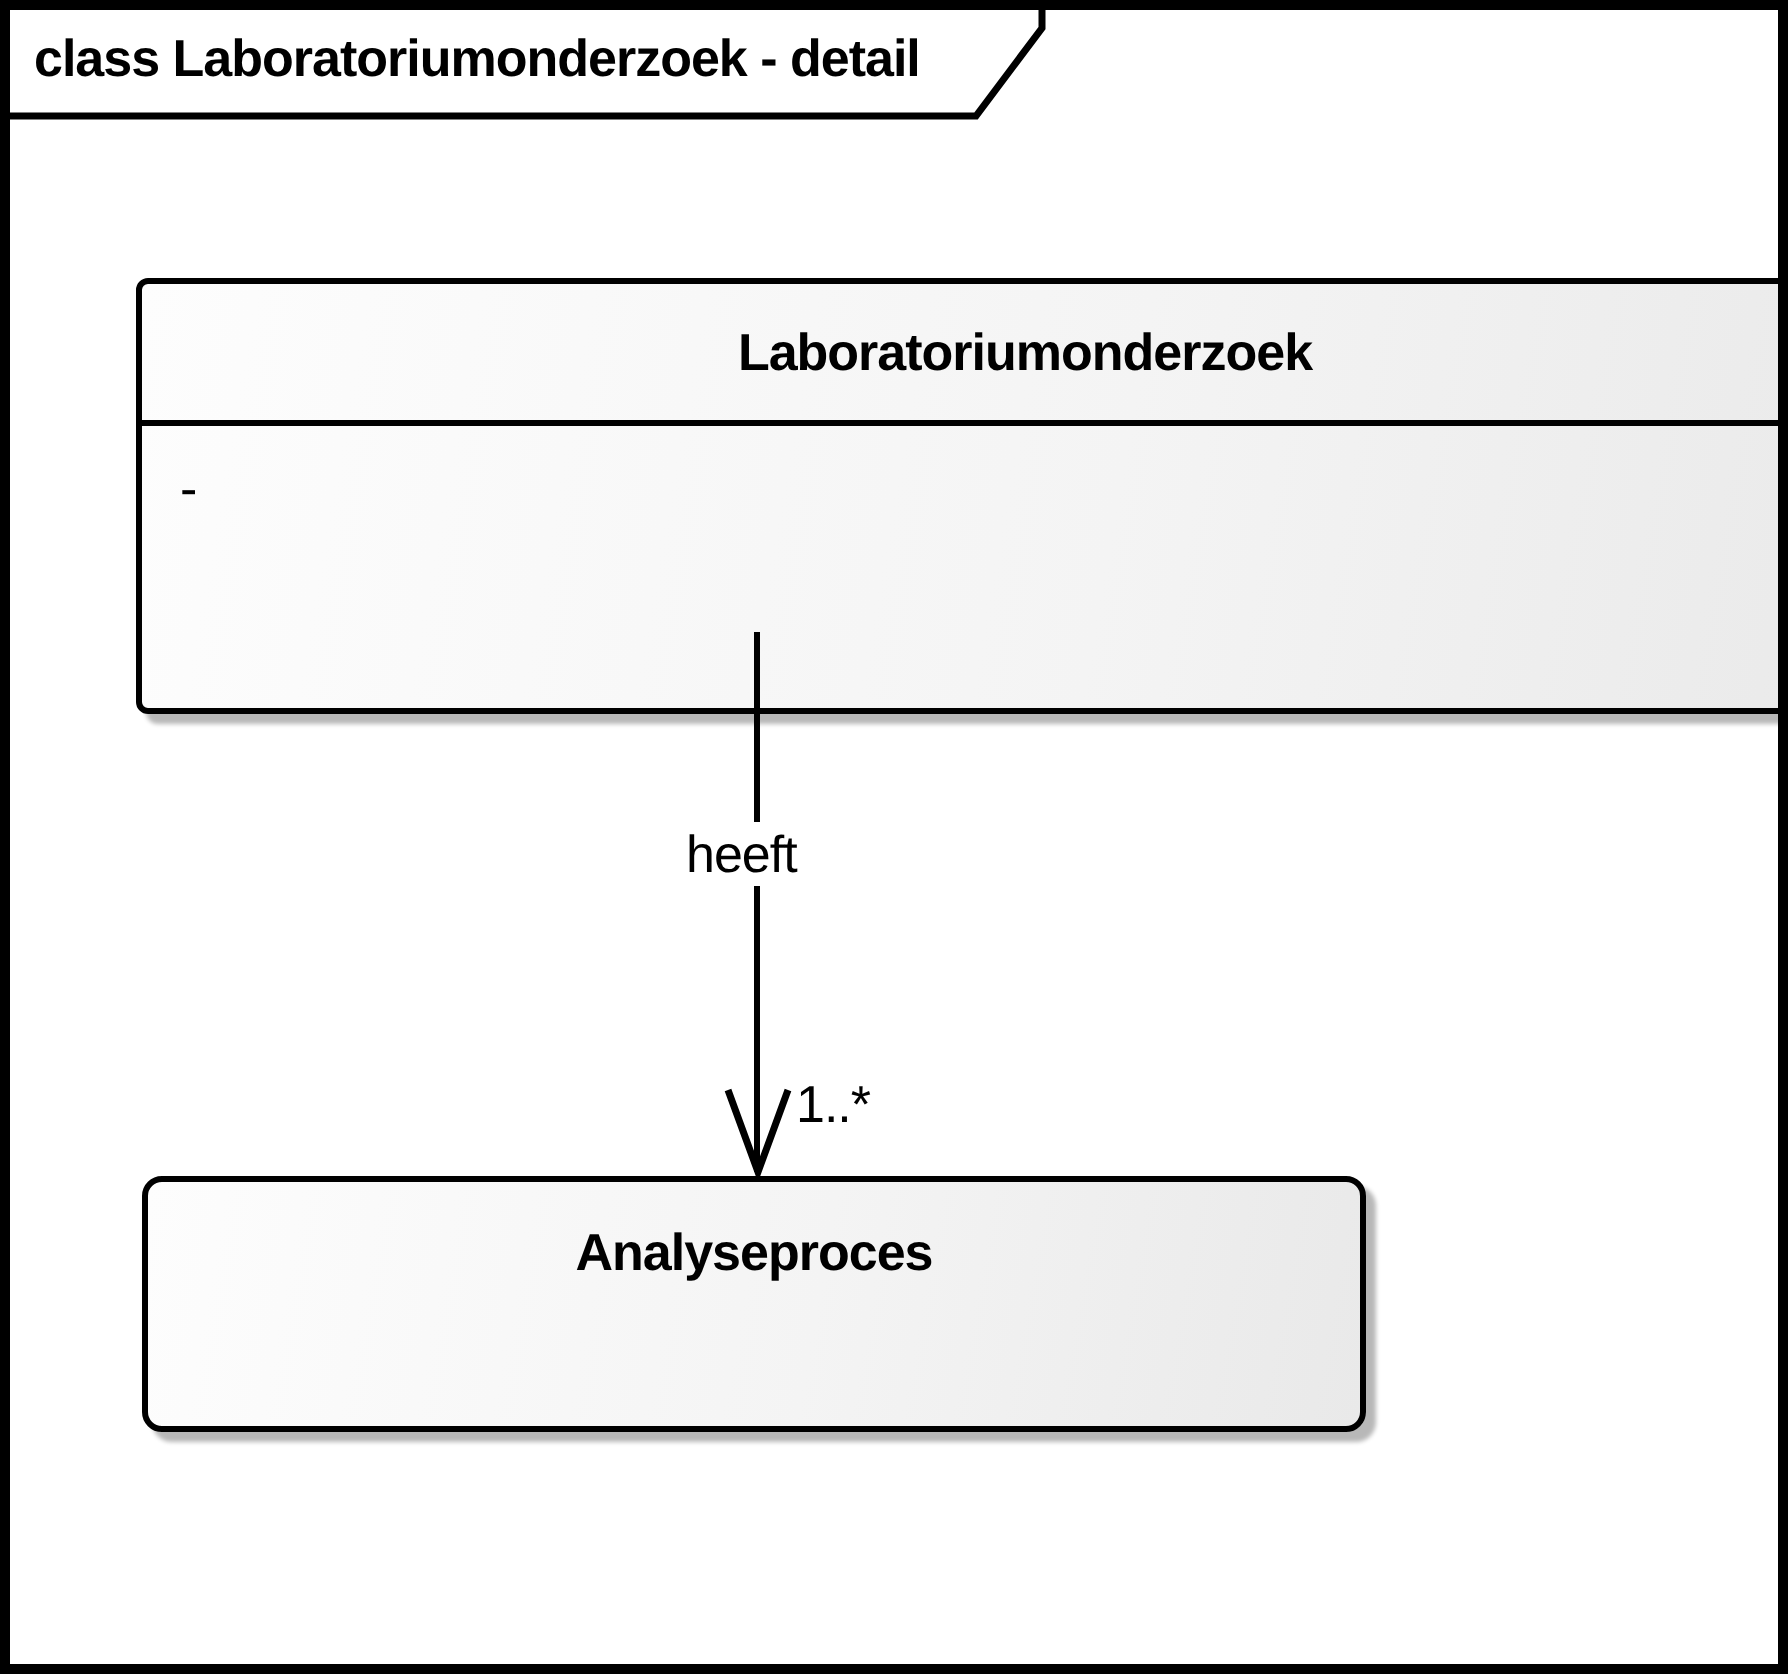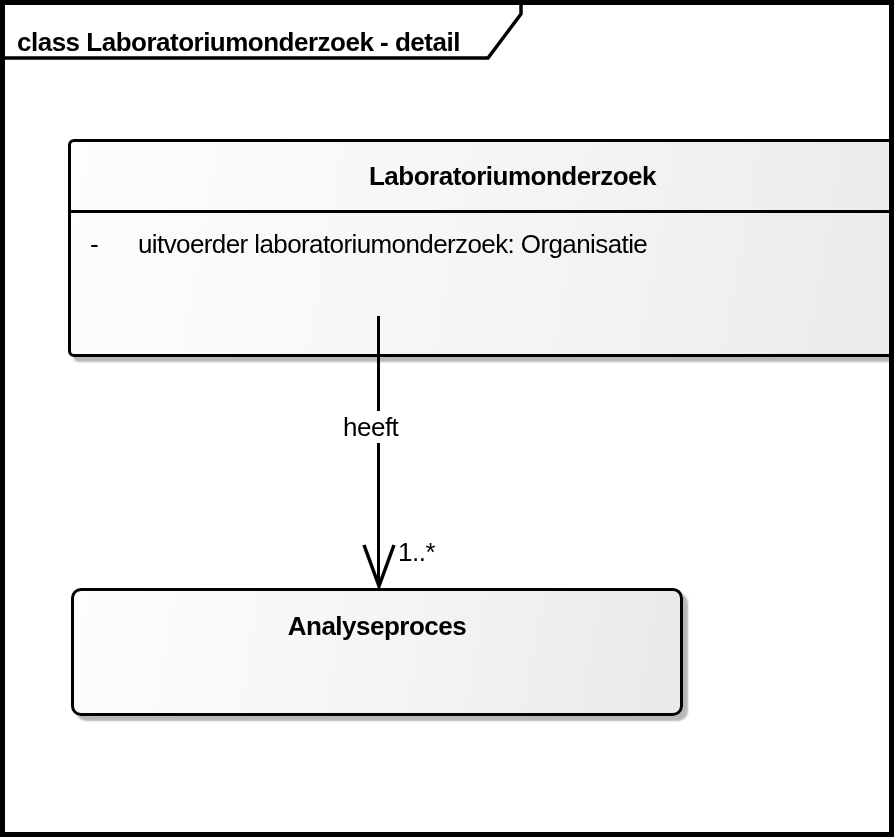--- a/index.html
+++ b/index.html
@@ -24,21 +24,21 @@
   }
   
   .tab-shape {
     position: absolute;
     left: 0;
     top: 0;
   }
   .tab-label {
     position: absolute;
     left: 17px;
-    top: 17px;
+    top: 4px;
     height: 50px;
     display: flex;
     align-items: center;
     font-size: 26px;
     font-weight: bold;
     letter-spacing: -0.5px;
     white-space: nowrap;
   }
   
   .uml-class {
@@ -118,21 +118,20 @@
 
   <svg class="tab-shape" width="540" height="70" viewBox="0 0 540 70">
     <path d="M 2 2 H 521 V 14 L 488 58 H 2 Z" fill="#ffffff" stroke="#000000" stroke-width="3.5"></path>
   </svg>
   <div class="tab-label">class Laboratoriumonderzoek - detail</div>
 
   <div class="uml-class class-rect" style="left:68px; top:96px; width:889px; height:218px;margin-top:43px;">
     <div class="class-header">Laboratoriumonderzoek</div>
     <div class="attr-row">
       <span class="attr-vis">-</span>
-      <span class="attr-text">uitvoerder laboratoriumonderzoek: Organisatie</span>
     </div>
   </div>
 
   <div class="assoc-line"></div>
 
   <div class="assoc-name">heeft</div>
 
   <svg class="arrowhead" width="38" height="48" viewBox="0 0 38 48">
     <path d="M 4 4 L 19 45 L 34 4" fill="none" stroke="#000000" stroke-width="3.5"></path>
   </svg>

